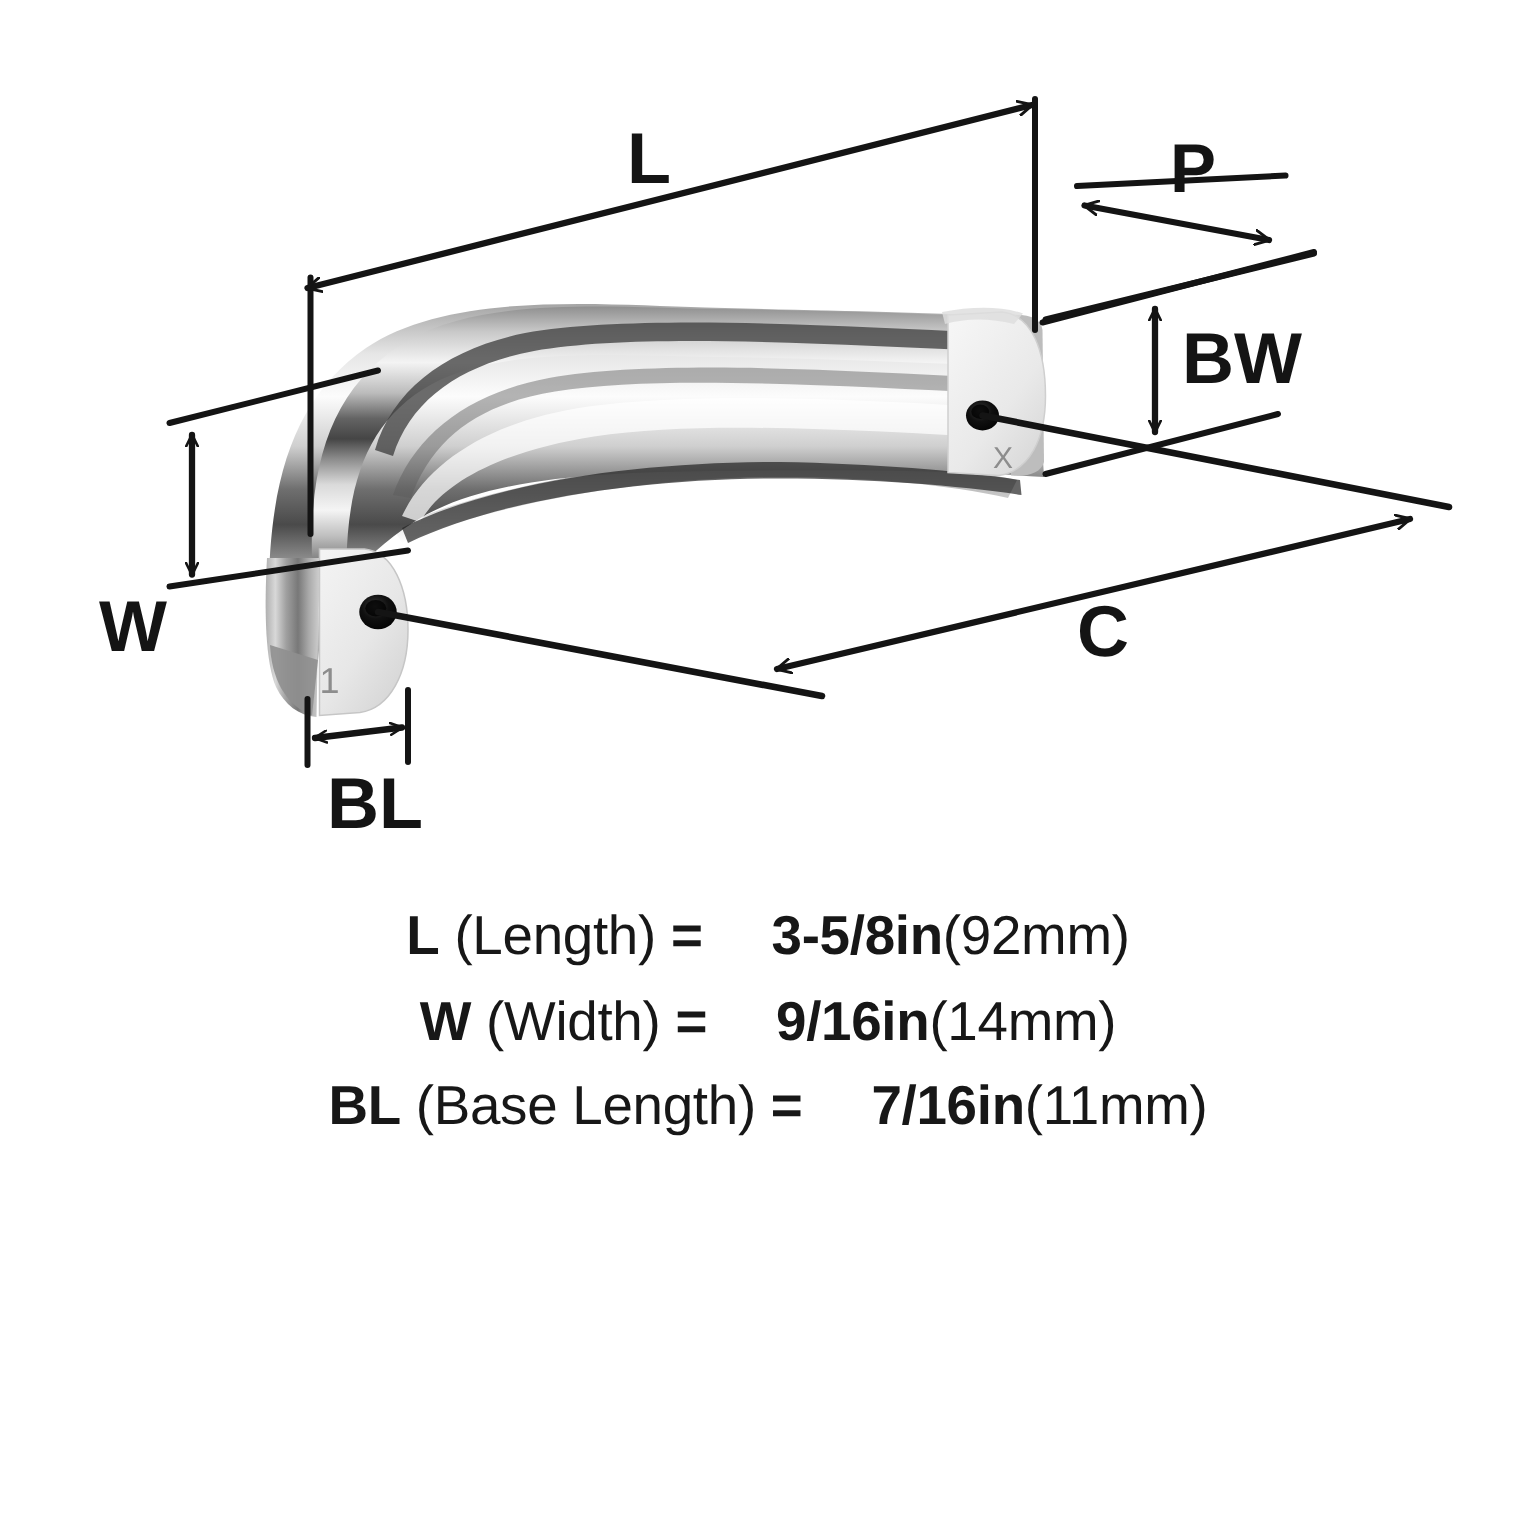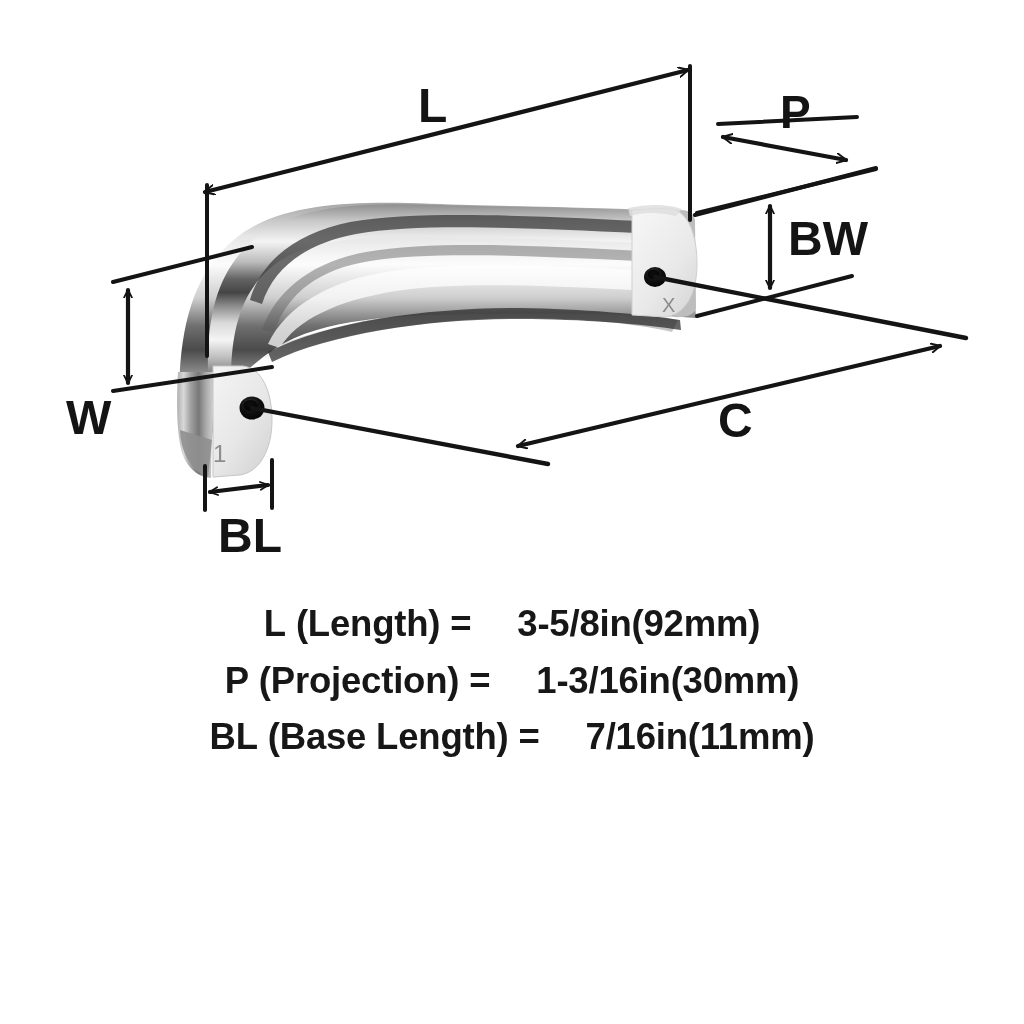--- a/index.html
+++ b/index.html
@@ -47,24 +47,24 @@
   }
   .legend-row {
     font-family: "Liberation Sans", sans-serif;
     font-size: 36.5px;
     line-height: 56.5px;
     color: #171717;
     white-space: nowrap;
     letter-spacing: -0.2px;
   }
   .legend-row .code { font-weight: bold; }
-  .legend-row .name { font-weight: bold; }
+  .legend-row .name { font-weight: normal; }
   .legend-row .eq   { font-weight: bold; }
   .legend-row .imp  { font-weight: bold; margin-left: 36px; }
-  .legend-row .met  { font-weight: bold; }
+  .legend-row .met  { font-weight: normal; }
 </style>
 </head>
 <body>
 
 <div id="page">
 
   <svg id="diagram-svg" viewBox="0 0 1024 600">
     <defs>
 
       <linearGradient id="chromeTop" x1="0" y1="0" x2="0" y2="1">
@@ -264,24 +264,24 @@
   </svg>
 
   <div id="legend">
     <div class="legend-row">
       <span class="code">L</span>
       <span class="name">(Length)</span>
       <span class="eq">=</span>
       <span class="imp">3-5/8in</span><span class="met">(92mm)</span>
     </div>
     <div class="legend-row">
-      <span class="code">P</span>
-      <span class="name">(Projection)</span>
+      <span class="code">W</span>
+      <span class="name">(Width)</span>
       <span class="eq">=</span>
-      <span class="imp">1-3/16in</span><span class="met">(30mm)</span>
+      <span class="imp">9/16in</span><span class="met">(14mm)</span>
     </div>
     <div class="legend-row">
       <span class="code">BL</span>
       <span class="name">(Base Length)</span>
       <span class="eq">=</span>
       <span class="imp">7/16in</span><span class="met">(11mm)</span>
     </div>
   </div>
 
 </div>

